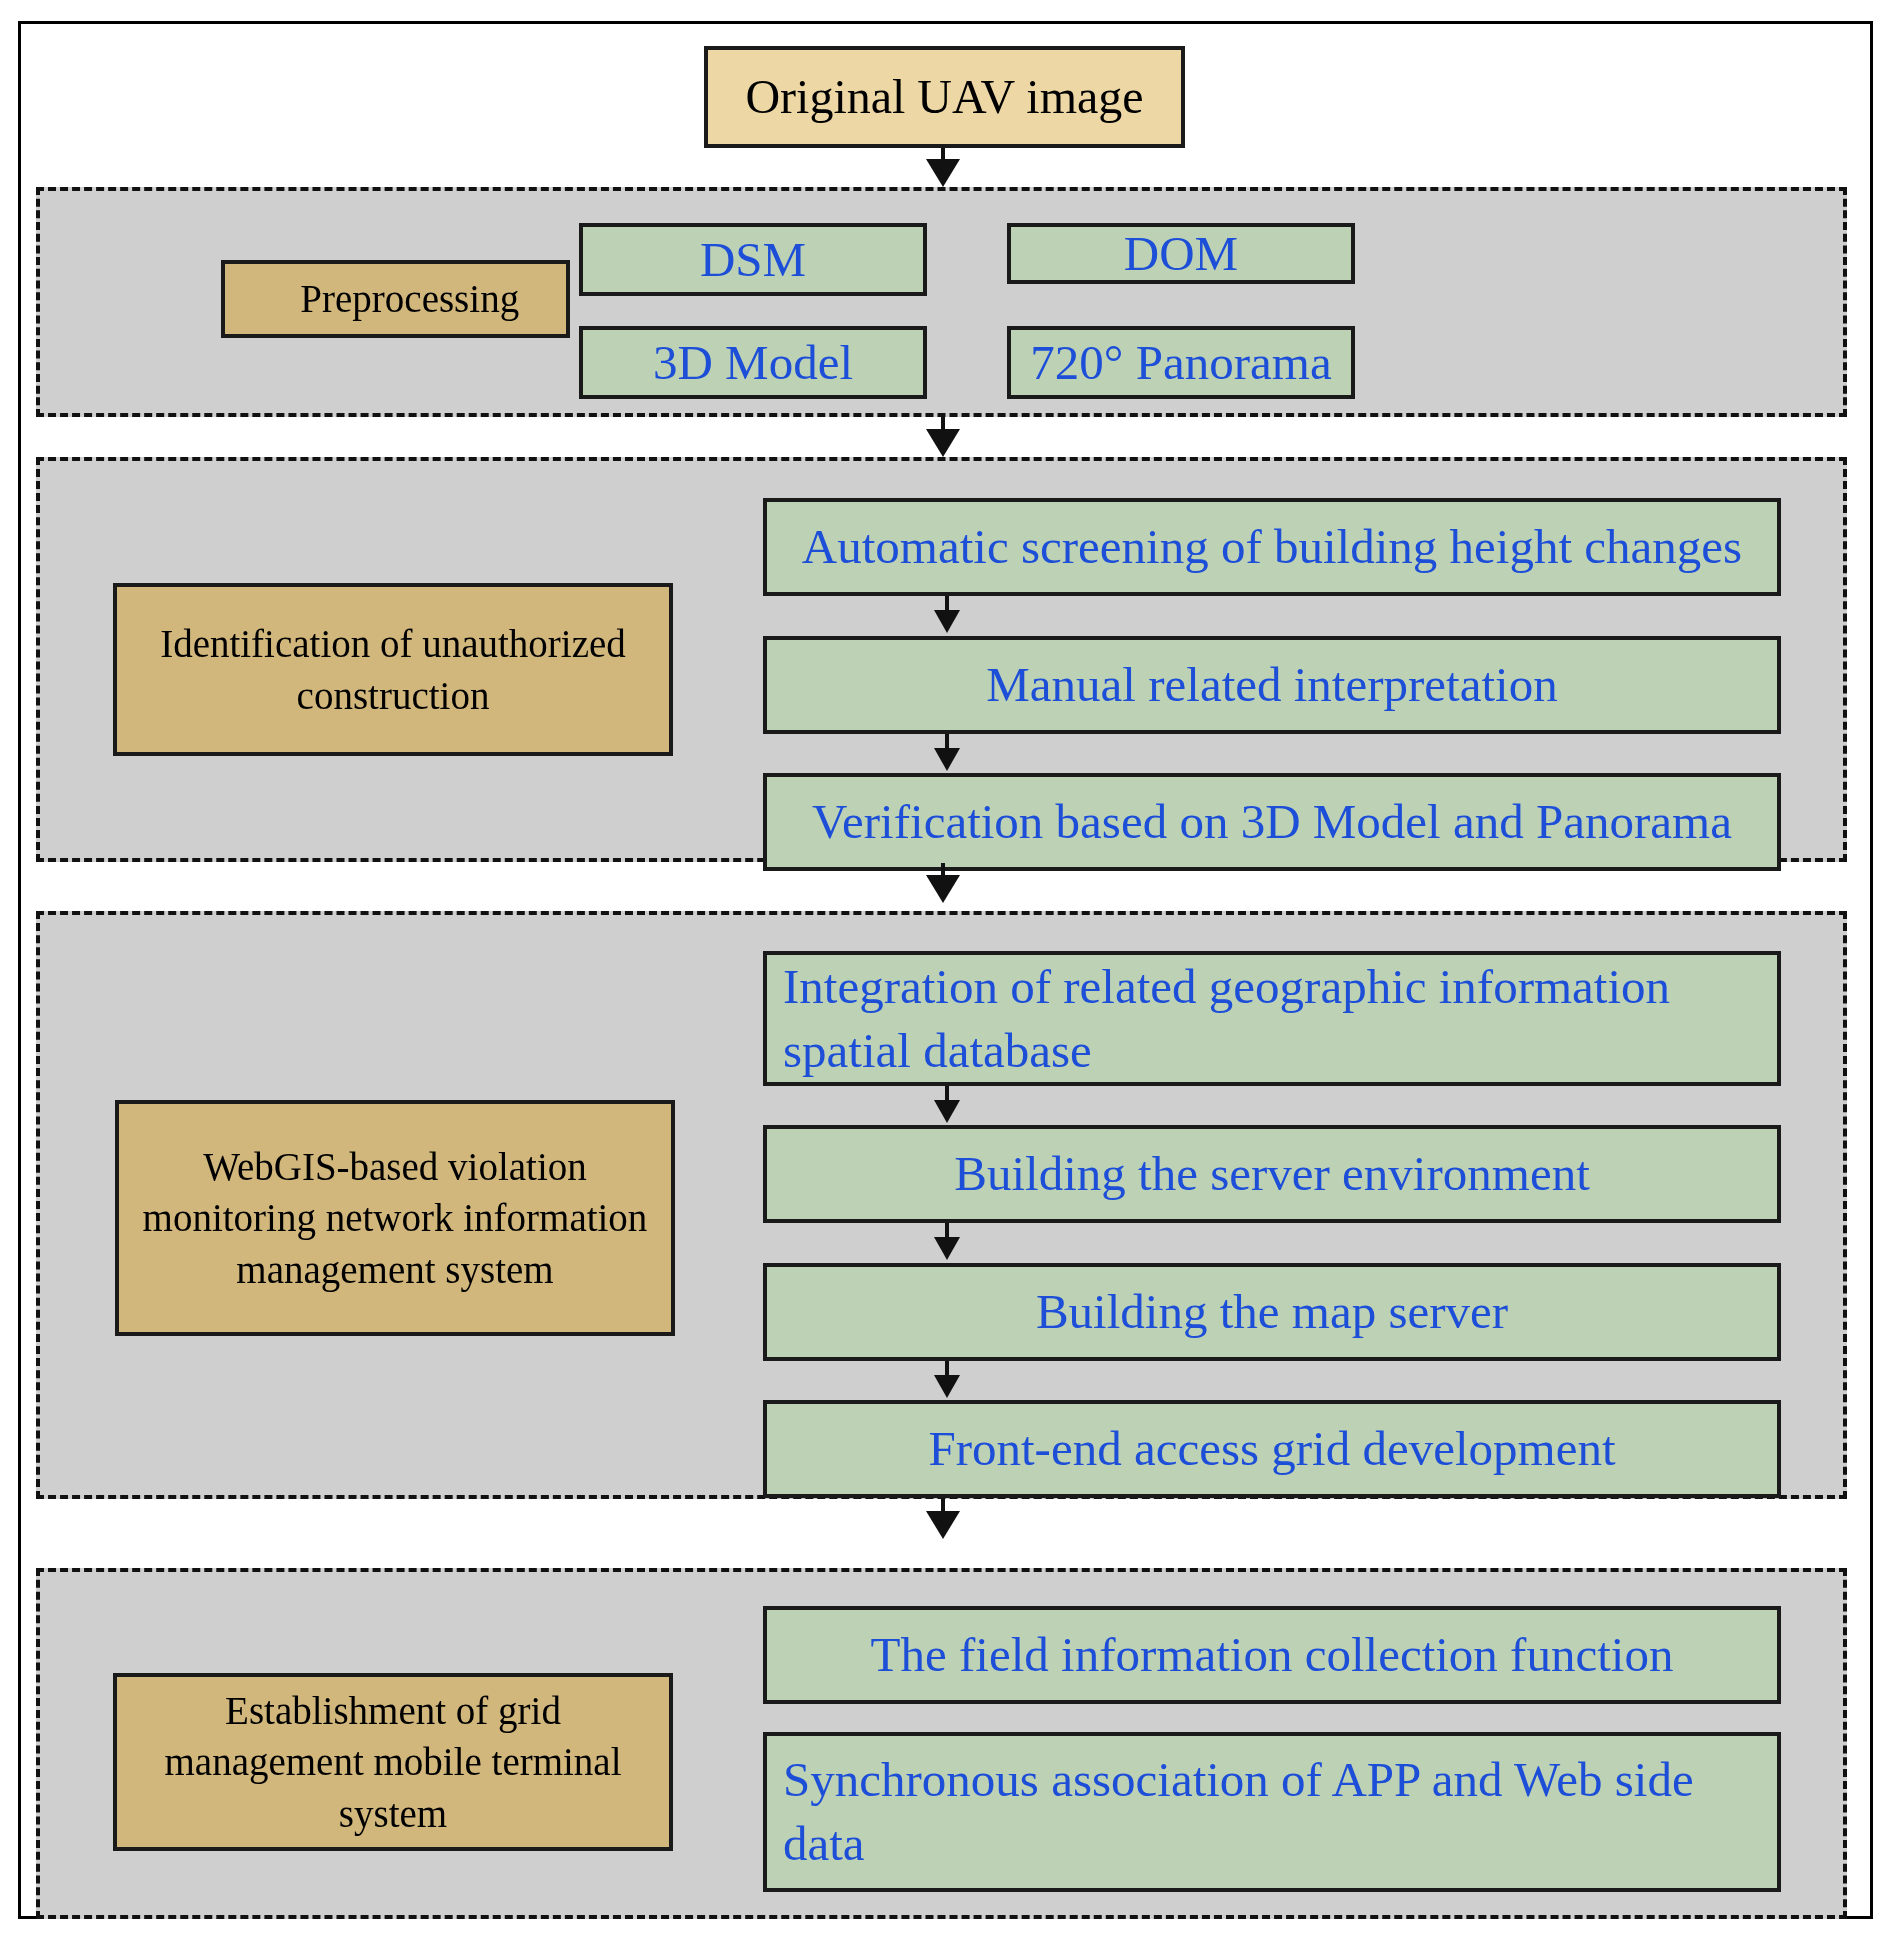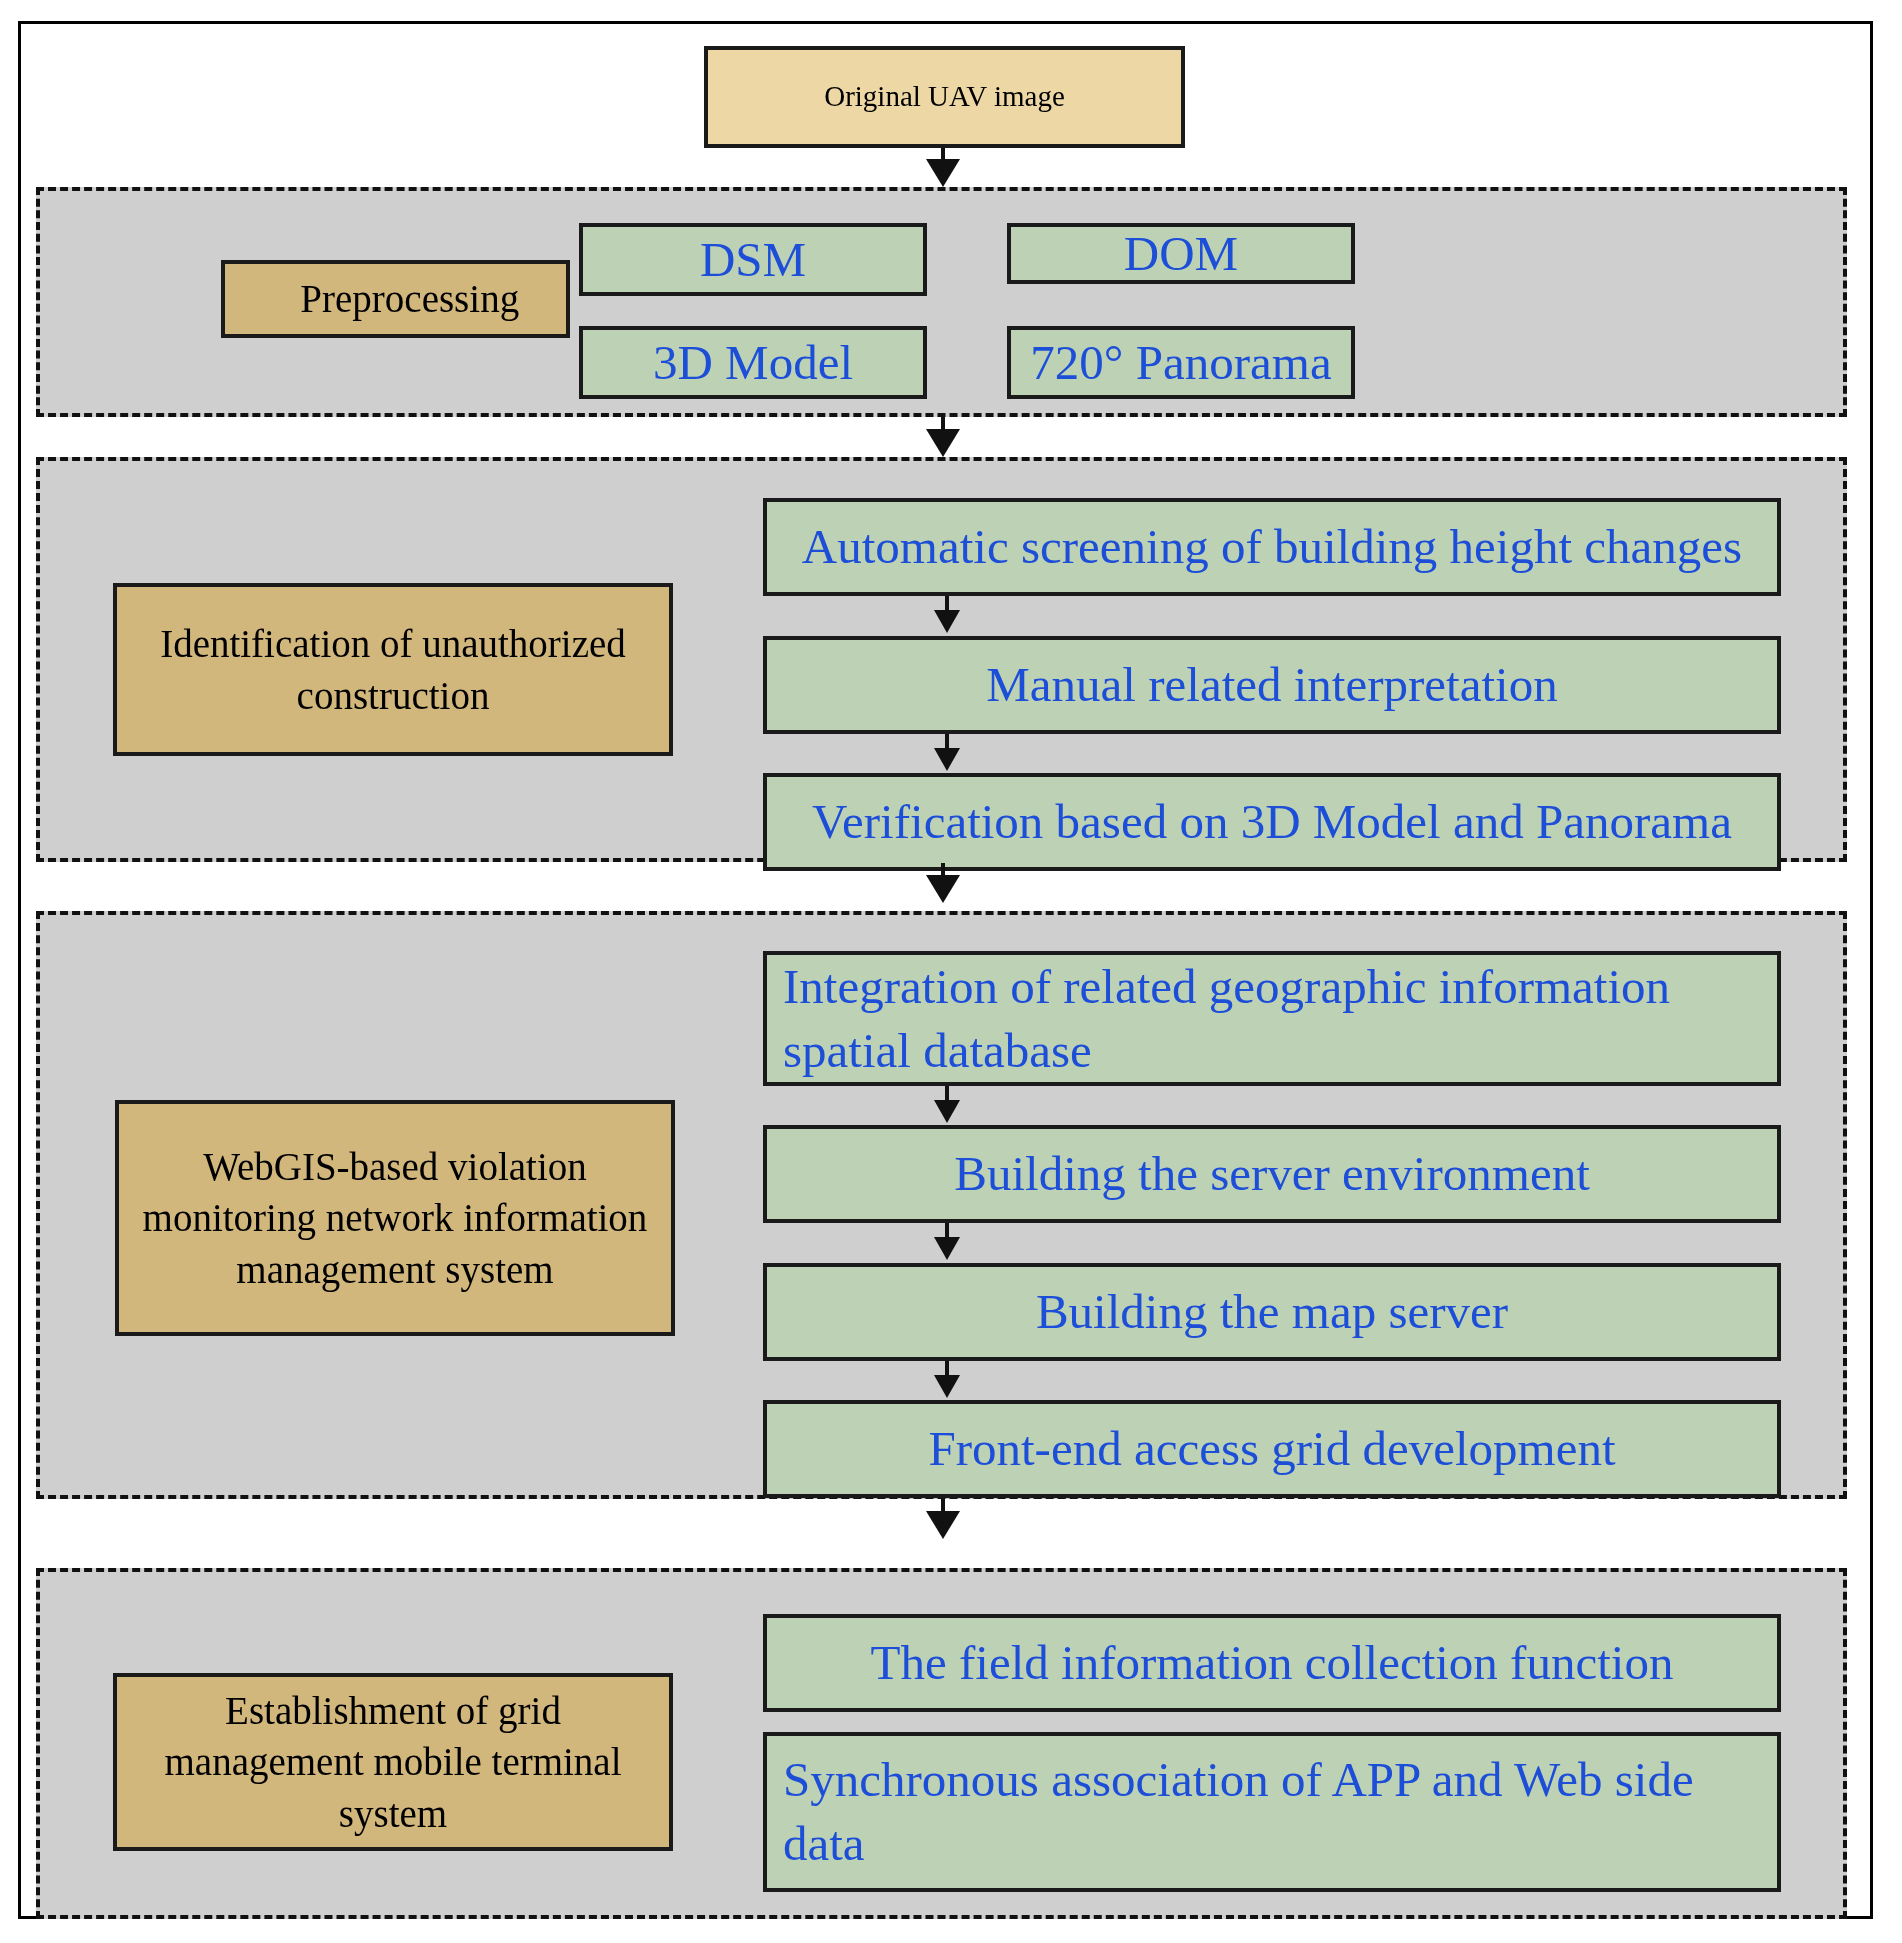--- a/index.html
+++ b/index.html
@@ -33,21 +33,21 @@
     position: absolute;
     left: 704px;
     top: 46px;
     width: 481px;
     height: 102px;
     background: #ecd7a5;
     border: 4.5px solid #1a1a1a;
     display: flex;
     align-items: center;
     justify-content: center;
-    font-size: 29px;
+    font-size: 48px;
     color: #000000;
     line-height: 1.15;
     text-align: center;
   }
 
   
   .stage {
     position: absolute;
     left: 36px;
     width: 1811px;
@@ -200,19 +200,19 @@
 
   <div class="connector" style="left:943px; top:1499px; height:41px;">
     <div class="shaft" style="height:14.3px;"></div>
     <div class="head" style="top:11.6px;"></div>
   </div>
 
   <div class="stage" style="top:1568px; height:351px;">
 
     <div class="cat-box" style="left:73px; top:101px; width:560px; height:178px;">Establishment of grid management mobile terminal system</div>
 
-    <div class="step-box" style="left:723px; top:42px; width:1018px; height:98px;">The field information collection function</div>
+    <div class="step-box" style="left:723px; top:34px; width:1018px; height:98px;">The field information collection function</div>
 
     <div class="step-box" style="left:723px; top:160px; width:1018px; height:160px;">Synchronous association of APP and Web side data</div>
   </div>
 
 </div>
 
 
 </body></html>

